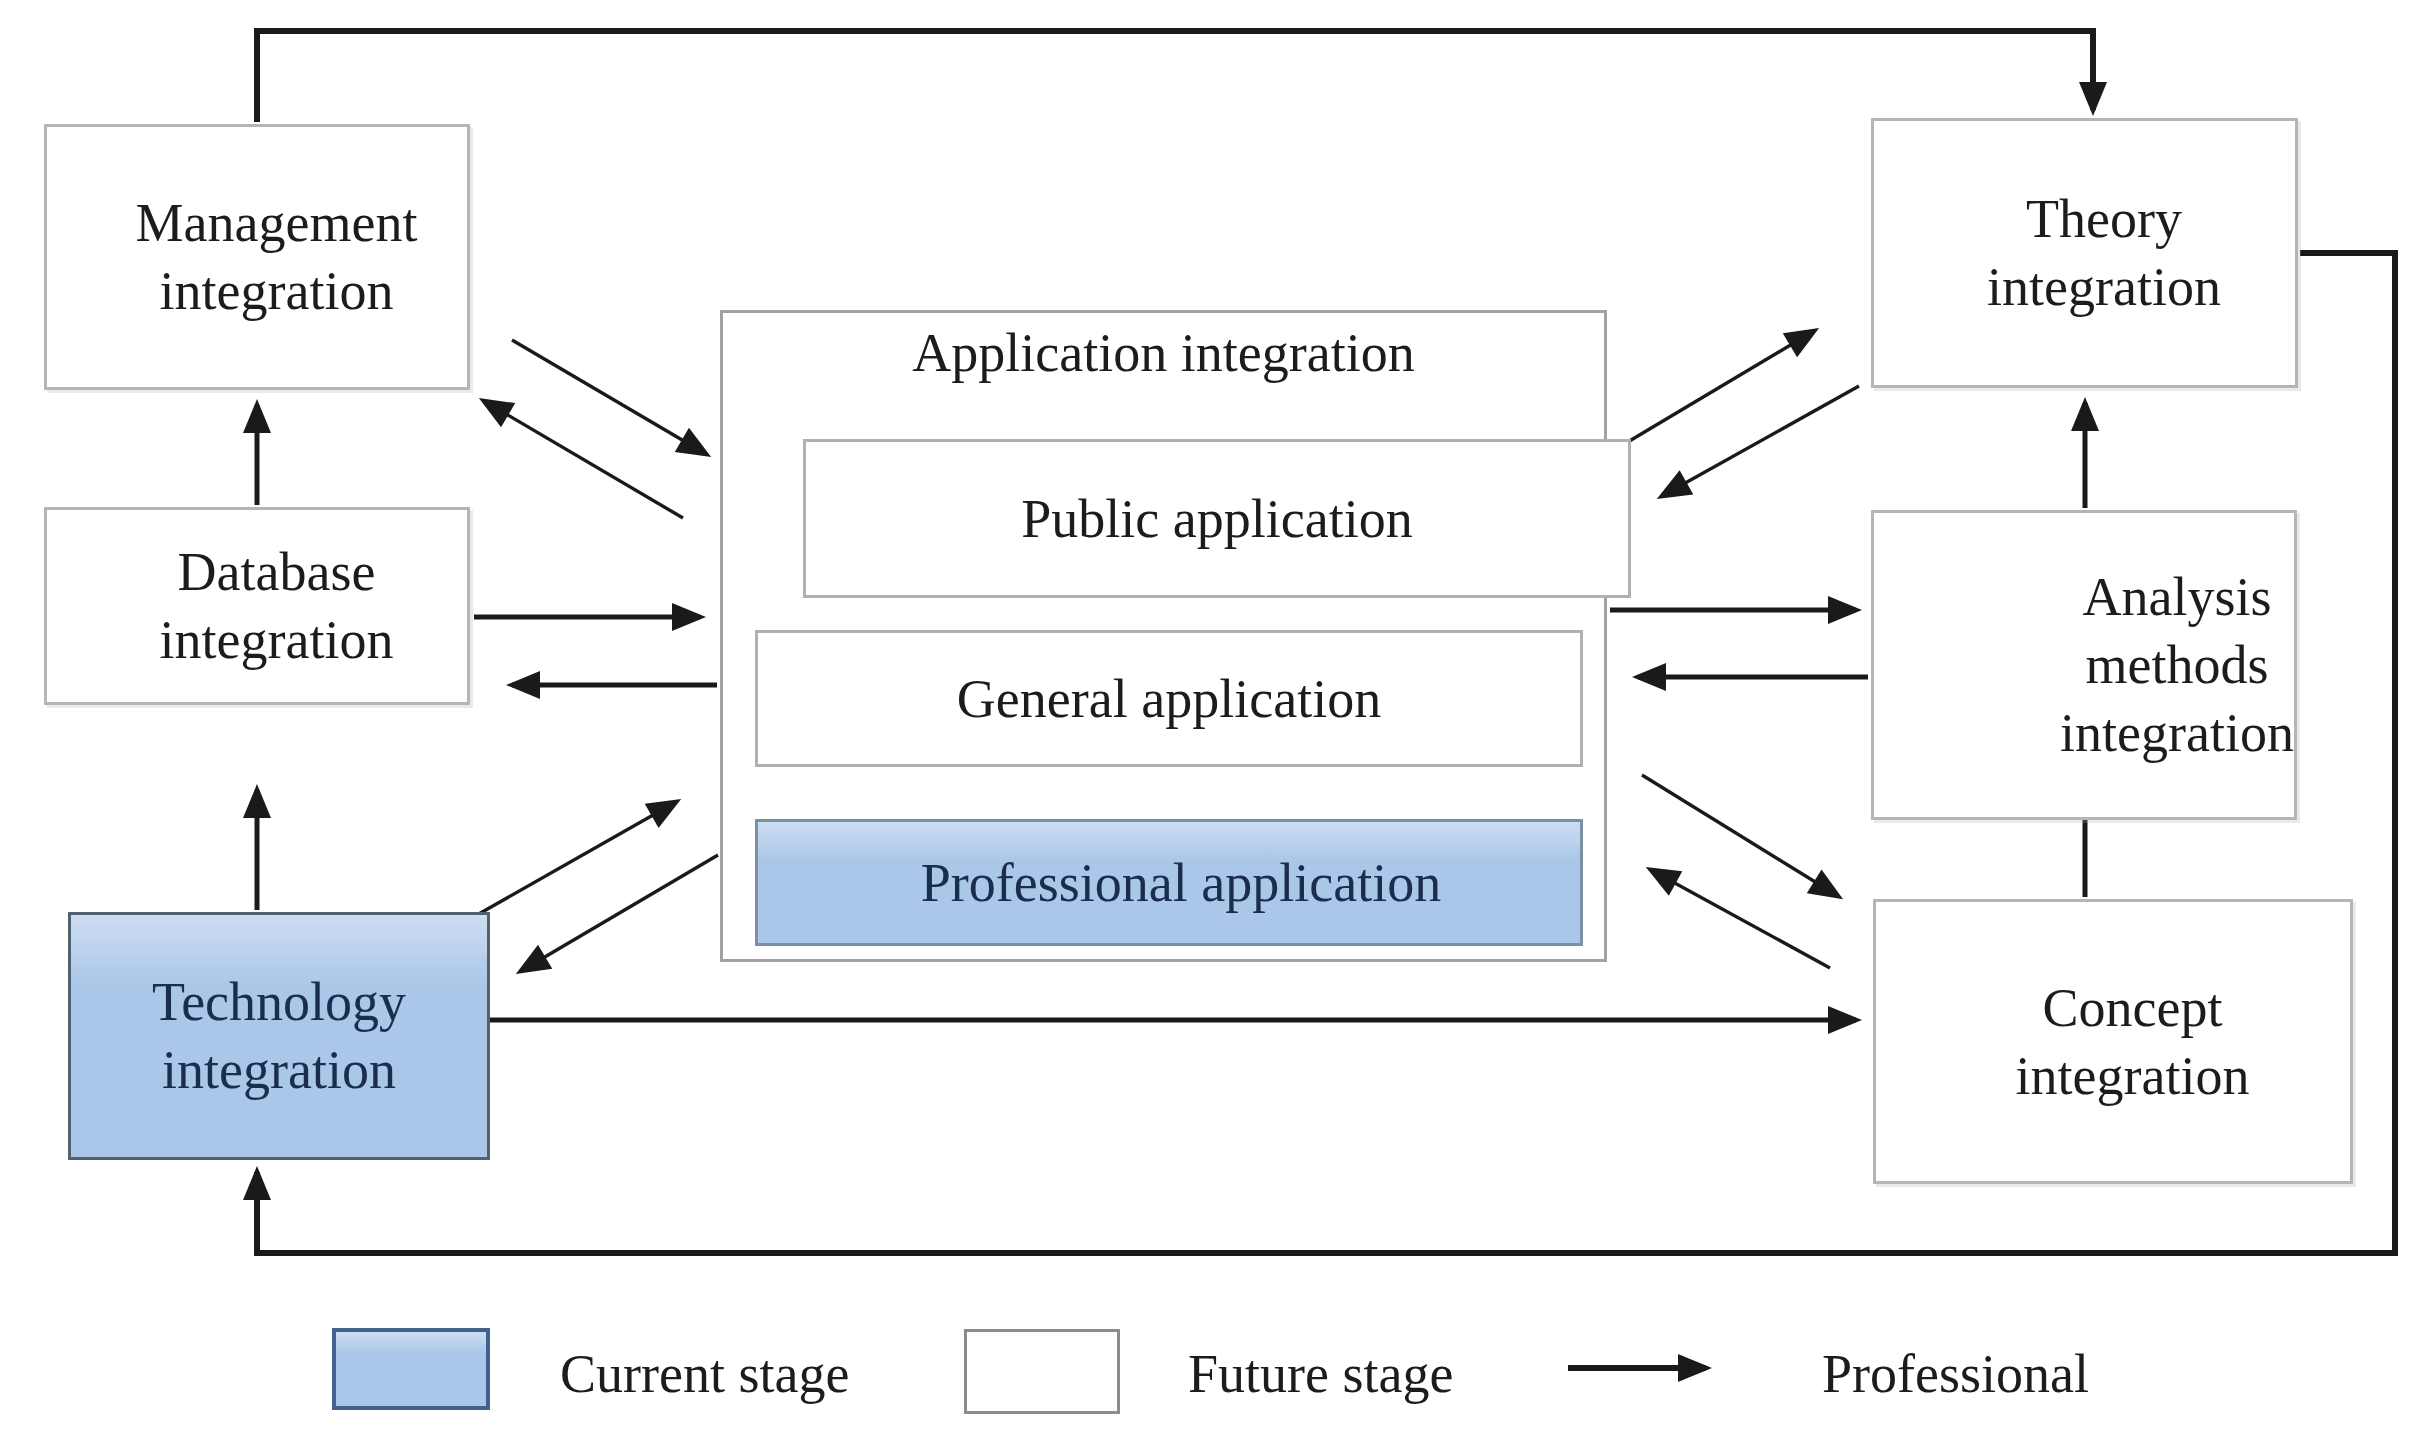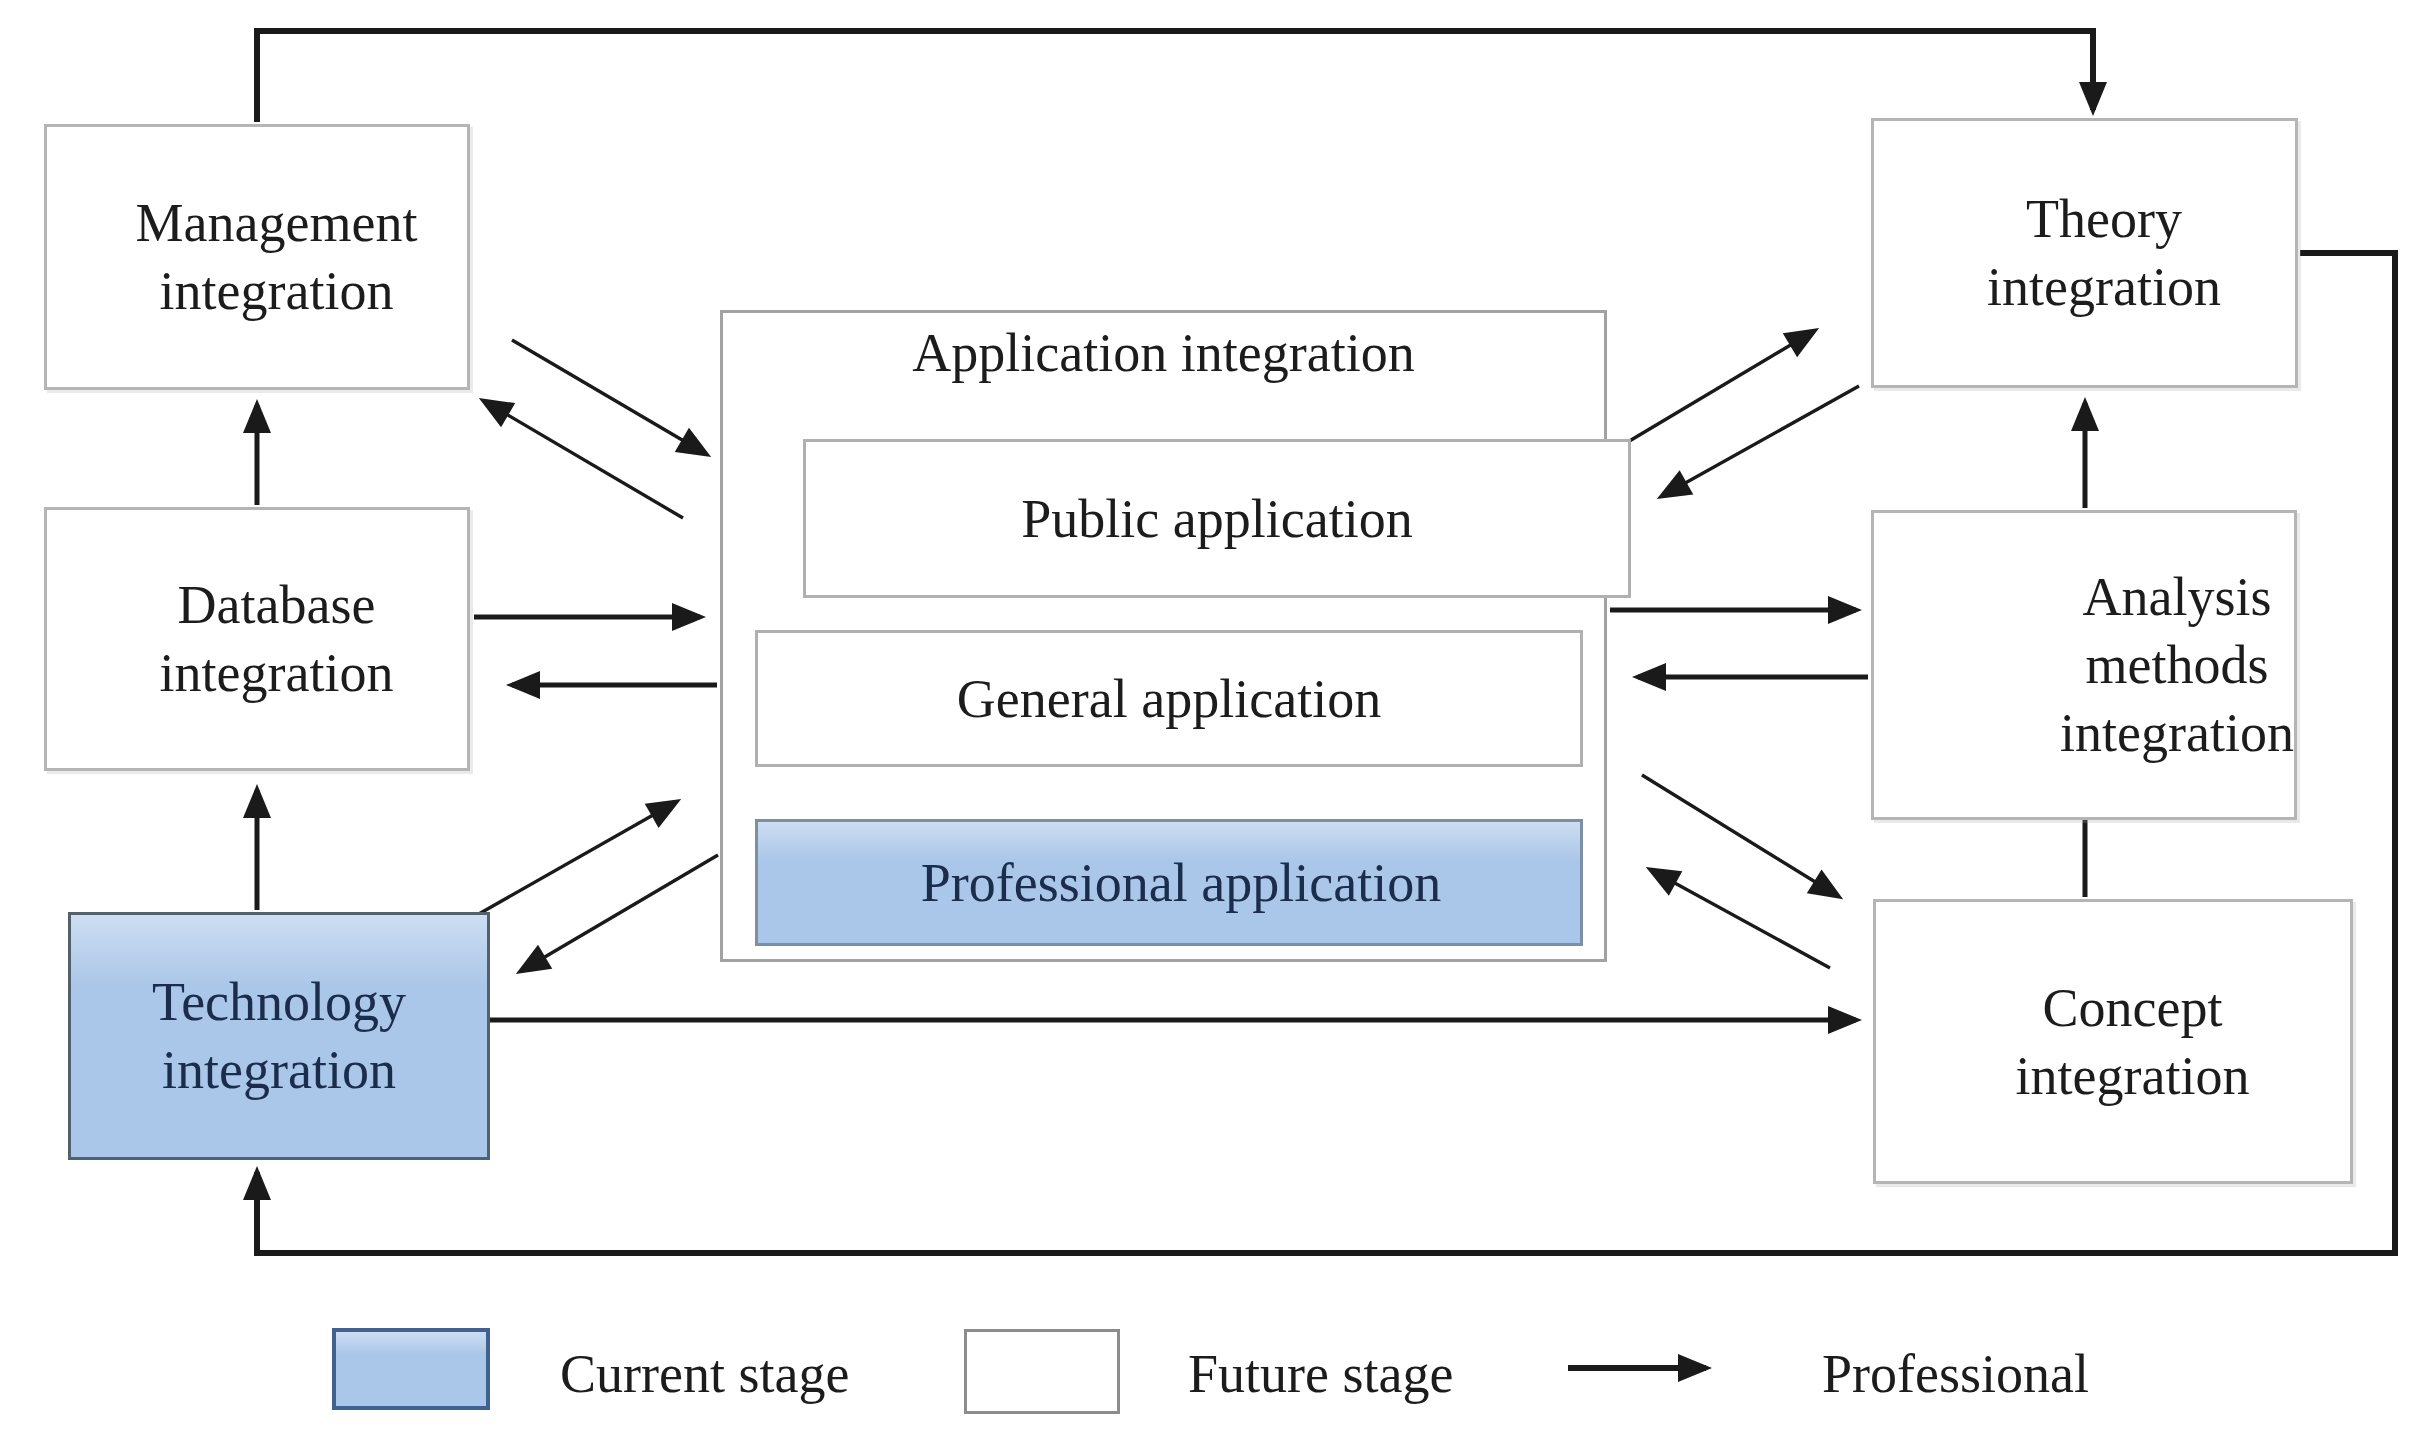--- a/index.html
+++ b/index.html
@@ -134,21 +134,21 @@
       <line x1="1830" y1="968" x2="1651" y2="870" stroke-width="3.4" marker-end="url(#ah)"></line>
 
       <line x1="1568" y1="1368" x2="1706" y2="1368" stroke-width="6" marker-end="url(#ah)"></line>
     </g>
   </svg>
 
   <div class="box future-box" style="left:44px;top:124px;width:426px;height:266px;">
     <span>Management
 integration</span>
   </div>
-  <div class="box future-box" style="left:44px;top:507px;width:426px;height:264px;">
+  <div class="box future-box" style="left:44px;top:507px;width:426px;height:198px;">
     <span>Database
 integration</span>
   </div>
   <div class="box current-box" style="left:44px;top:912px;width:422px;height:248px;">
     <span>Technology
 integration</span>
   </div>
 
   <div class="app-container">
     <div class="app-title">Application integration</div>

